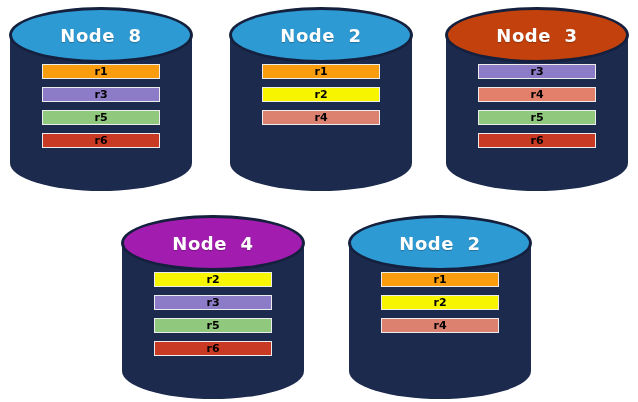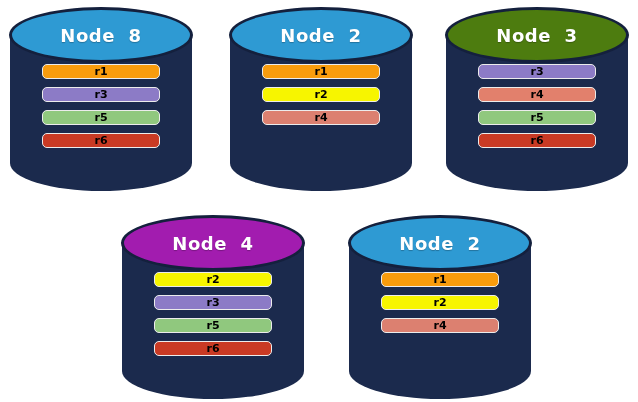--- a/index.html
+++ b/index.html
@@ -62,21 +62,21 @@
     flex-direction: column;
     gap: 8px;
     align-items: center;
     z-index: 3;
   }
   .bar {
     width: 118px;
     height: 15px;
     box-sizing: border-box;
     border: 1px solid #ececec;
-    border-radius: 5px;
+    border-radius: 0;
     font-size: 11px;
     font-weight: bold;
     color: #000000;
     text-align: center;
     line-height: 13px;
   }
 </style>
 </head>
 <body>
 
@@ -100,21 +100,21 @@
   </div>
   <div class="bars">
     <div class="bar" style="background-color: rgb(249, 156, 13);">r1</div>
     <div class="bar" style="background-color: rgb(247, 245, 0);">r2</div>
     <div class="bar" style="background-color: rgb(220, 128, 112);">r4</div>
   </div>
 </div>
 
 <div class="cylinder n3">
   <div class="cyl-body" style="background-color: rgb(27, 42, 77);"></div>
-  <div class="cyl-top" style="background-color: #4d7c0f;">
+  <div class="cyl-top" style="background-color: #c2410c;">
     <span class="node-title">Node 3</span>
   </div>
   <div class="bars">
     <div class="bar" style="background-color: rgb(140, 123, 198);">r3</div>
     <div class="bar" style="background-color: rgb(226, 128, 108);">r4</div>
     <div class="bar" style="background-color: rgb(144, 200, 126);">r5</div>
     <div class="bar" style="background-color: rgb(201, 58, 36);">r6</div>
   </div>
 </div>
 

